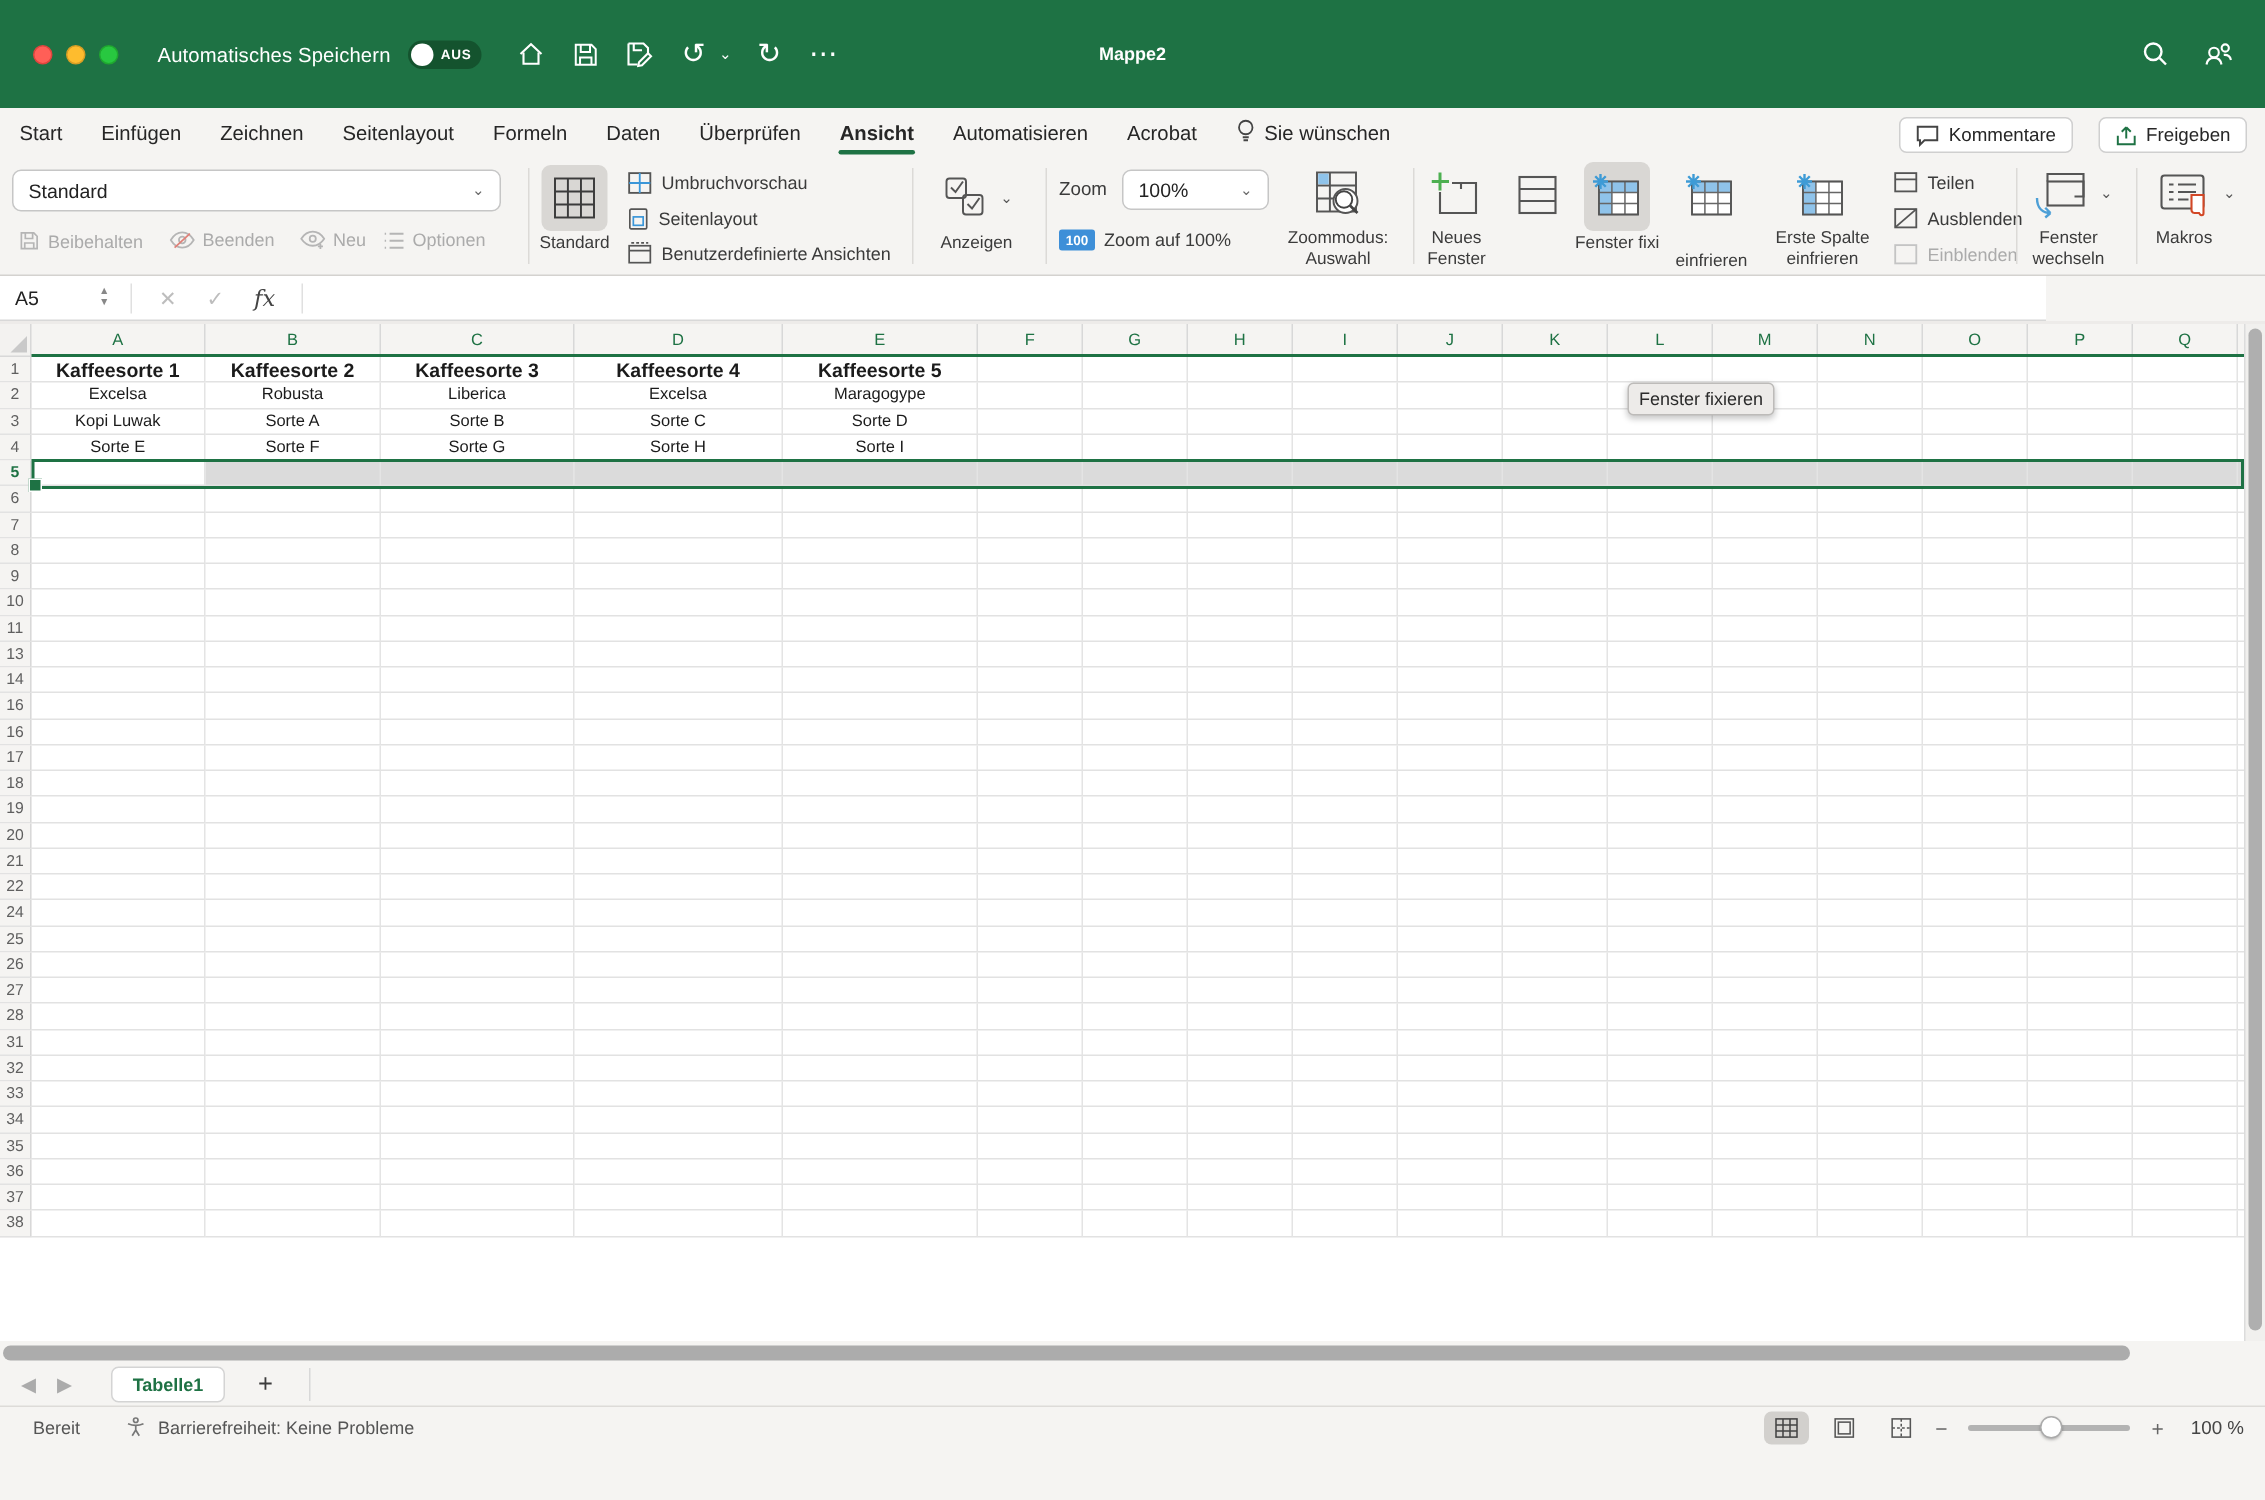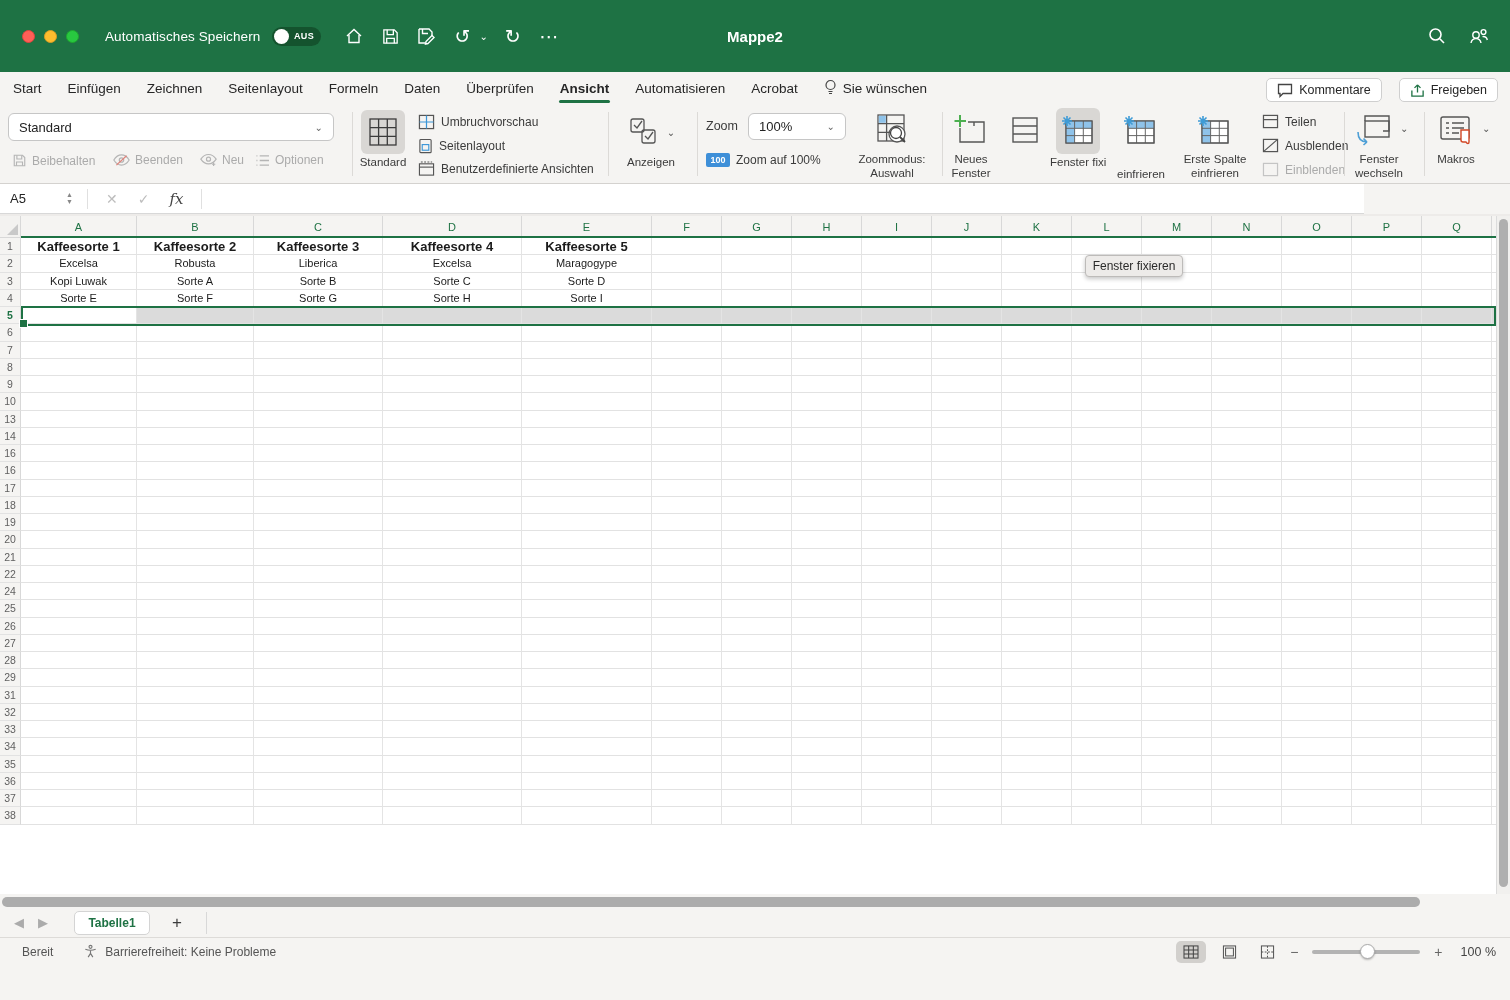--- a/index.html
+++ b/index.html
@@ -15,21 +15,21 @@
   .light.yellow{ background:#FEBC2E; border:1px solid #D89E24;}
   .light.green{ background:#28C840; border:1px solid #1FA82F;}
   .autosave { color:#fff; font-size:13.5px; margin-left:26px; letter-spacing:.1px; }
   .toggle { margin-left:12px; width:49px; height:19px; border-radius:10px; background:#14532E; display:flex; align-items:center; position:relative; }
   .toggle .knob { position:absolute; left:2px; top:2px; width:15px; height:15px; border-radius:50%; background:#fff; }
   .toggle .state { position:absolute; right:7px; color:#fff; font-size:9px; font-weight:bold; letter-spacing:.5px; }
   .tb-icons { display:flex; align-items:center; gap:14px; margin-left:22px; color:#fff; }
   .tb-ic { width:22px; height:22px; display:flex; align-items:center; justify-content:center; color:#fff; }
   .tb-glyph { font-size:19px; line-height:1; color:#fff; }
   .tb-chev { font-size:10px; color:#fff; margin-left:-8px; }
-  .doc-title { position:absolute; left:50%; transform:translateX(-50%); color:#fff; font-weight:bold; font-size:15px; }
+  .doc-title { position:absolute; left:50%; transform:translateX(-50%); color:#fff; font-weight:bold; font-size:12px; }
   .tb-right { position:absolute; right:20px; display:flex; gap:20px; align-items:center; }
 
   
   .tabrow { position:absolute; top:72px; left:0; width:1510px; height:33px; background:#F5F4F2; display:flex; align-items:center; }
   .tab { font-size:13.5px; color:#262626; padding:0 13px; height:33px; display:flex; align-items:center; position:relative; cursor:default; }
   .tab.active { font-weight:bold; }
   .tab.active::after { content:""; position:absolute; left:12px; right:12px; bottom:2px; height:3px; border-radius:2px; background:#1E7244; }
   .tab .bulb { margin-right:6px; }
   .topbtns { position:absolute; right:12px; top:78px; display:flex; gap:17px; }
   .topbtn { height:24px; background:#fff; border:1px solid #CFCFCF; border-radius:5px; display:flex; align-items:center; gap:6px; padding:0 10px; font-size:12.5px; color:#262626; }
@@ -675,20 +675,41 @@
         <div class="cell" style="width: 70px;"></div>
         <div class="cell" style="width: 70px;"></div>
         <div class="cell" style="width: 70px;"></div>
         <div class="cell" style="width: 70px;"></div>
         <div class="cell" style="width: 70px;"></div>
         <div class="cell" style="width: 70px;"></div>
         <div class="cell" style="width: 70px;"></div>
         <div class="cell" style="width: 4px; border-right: none;"></div>
       </div>
       <div class="grow">
+        <div class="rowhead">11</div>
+        <div class="cell" style="width: 116px;"></div>
+        <div class="cell" style="width: 117px;"></div>
+        <div class="cell" style="width: 129px;"></div>
+        <div class="cell" style="width: 139px;"></div>
+        <div class="cell" style="width: 130px;"></div>
+        <div class="cell" style="width: 70px;"></div>
+        <div class="cell" style="width: 70px;"></div>
+        <div class="cell" style="width: 70px;"></div>
+        <div class="cell" style="width: 70px;"></div>
+        <div class="cell" style="width: 70px;"></div>
+        <div class="cell" style="width: 70px;"></div>
+        <div class="cell" style="width: 70px;"></div>
+        <div class="cell" style="width: 70px;"></div>
+        <div class="cell" style="width: 70px;"></div>
+        <div class="cell" style="width: 70px;"></div>
+        <div class="cell" style="width: 70px;"></div>
+        <div class="cell" style="width: 70px;"></div>
+        <div class="cell" style="width: 4px; border-right: none;"></div>
+      </div>
+      <div class="grow">
         <div class="rowhead">13</div>
         <div class="cell" style="width: 116px;"></div>
         <div class="cell" style="width: 117px;"></div>
         <div class="cell" style="width: 129px;"></div>
         <div class="cell" style="width: 139px;"></div>
         <div class="cell" style="width: 130px;"></div>
         <div class="cell" style="width: 70px;"></div>
         <div class="cell" style="width: 70px;"></div>
         <div class="cell" style="width: 70px;"></div>
         <div class="cell" style="width: 70px;"></div>
@@ -970,41 +991,20 @@
         <div class="cell" style="width: 70px;"></div>
         <div class="cell" style="width: 70px;"></div>
         <div class="cell" style="width: 70px;"></div>
         <div class="cell" style="width: 70px;"></div>
         <div class="cell" style="width: 70px;"></div>
         <div class="cell" style="width: 70px;"></div>
         <div class="cell" style="width: 4px; border-right: none;"></div>
       </div>
       <div class="grow">
         <div class="rowhead">28</div>
-        <div class="cell" style="width: 116px;"></div>
-        <div class="cell" style="width: 117px;"></div>
-        <div class="cell" style="width: 129px;"></div>
-        <div class="cell" style="width: 139px;"></div>
-        <div class="cell" style="width: 130px;"></div>
-        <div class="cell" style="width: 70px;"></div>
-        <div class="cell" style="width: 70px;"></div>
-        <div class="cell" style="width: 70px;"></div>
-        <div class="cell" style="width: 70px;"></div>
-        <div class="cell" style="width: 70px;"></div>
-        <div class="cell" style="width: 70px;"></div>
-        <div class="cell" style="width: 70px;"></div>
-        <div class="cell" style="width: 70px;"></div>
-        <div class="cell" style="width: 70px;"></div>
-        <div class="cell" style="width: 70px;"></div>
-        <div class="cell" style="width: 70px;"></div>
-        <div class="cell" style="width: 70px;"></div>
-        <div class="cell" style="width: 4px; border-right: none;"></div>
-      </div>
-      <div class="grow">
-        <div class="rowhead">29</div>
         <div class="cell" style="width: 116px;"></div>
         <div class="cell" style="width: 117px;"></div>
         <div class="cell" style="width: 129px;"></div>
         <div class="cell" style="width: 139px;"></div>
         <div class="cell" style="width: 130px;"></div>
         <div class="cell" style="width: 70px;"></div>
         <div class="cell" style="width: 70px;"></div>
         <div class="cell" style="width: 70px;"></div>
         <div class="cell" style="width: 70px;"></div>
         <div class="cell" style="width: 70px;"></div>

